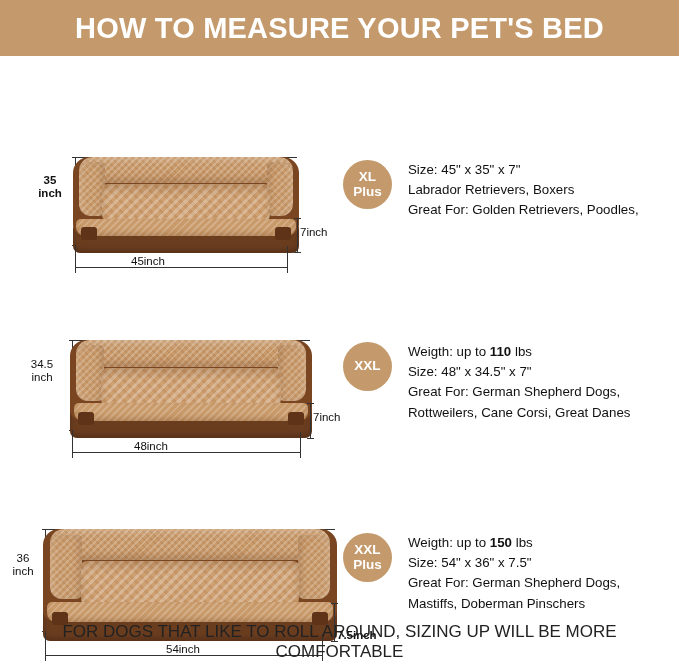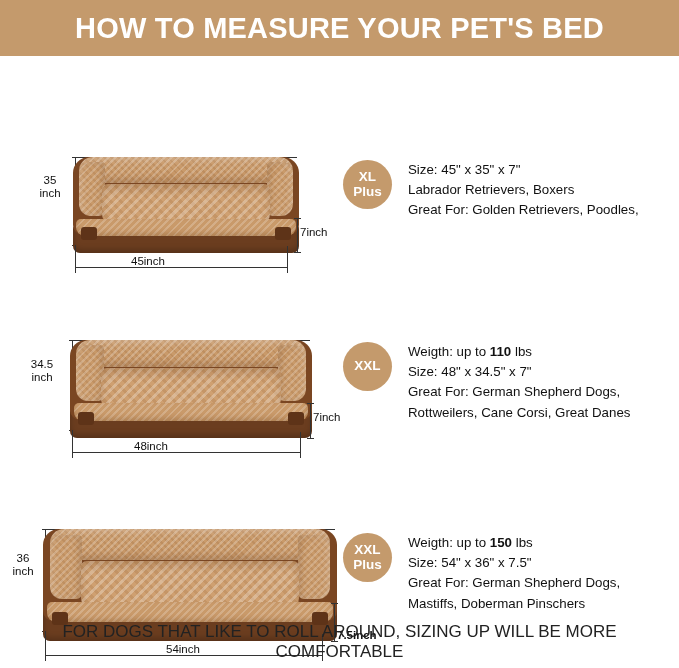--- a/index.html
+++ b/index.html
@@ -211,21 +211,21 @@
 
 <div class="row" style="height:196px;">
 
   <div class="bed-block">
 
     <div class="dim-line dim-h" style="left:75px; top:101px; width:222px;"></div>
 
     <div class="dim-line dim-v" style="left:75px; top:101px; height:88px;"></div>
     <div class="tick tick-h" style="left:72px; top:101px;"></div>
     <div class="tick tick-h" style="left:72px; top:189px;"></div>
-    <div class="dim-label two-line" style="left:30px; top:118px; width:40px;">
+    <div class="dim-label two-line" style="left:30px; top:118px; width:40px;font-weight:bold;">
       <span>35</span><br>
       <span>inch</span>
     </div>
 
     <div class="bed" style="left:73px; top:101px; width:226px; height:96px;">
       <div class="bed-base" style="height:28px;"></div>
       <div class="bed-body" style="height:78px;">
         <div class="bolster-back" style="height:26px;"></div>
         <div class="bolster-left" style="width:26px; height:54px;"></div>
         <div class="bolster-right" style="width:26px; height:54px;"></div>

